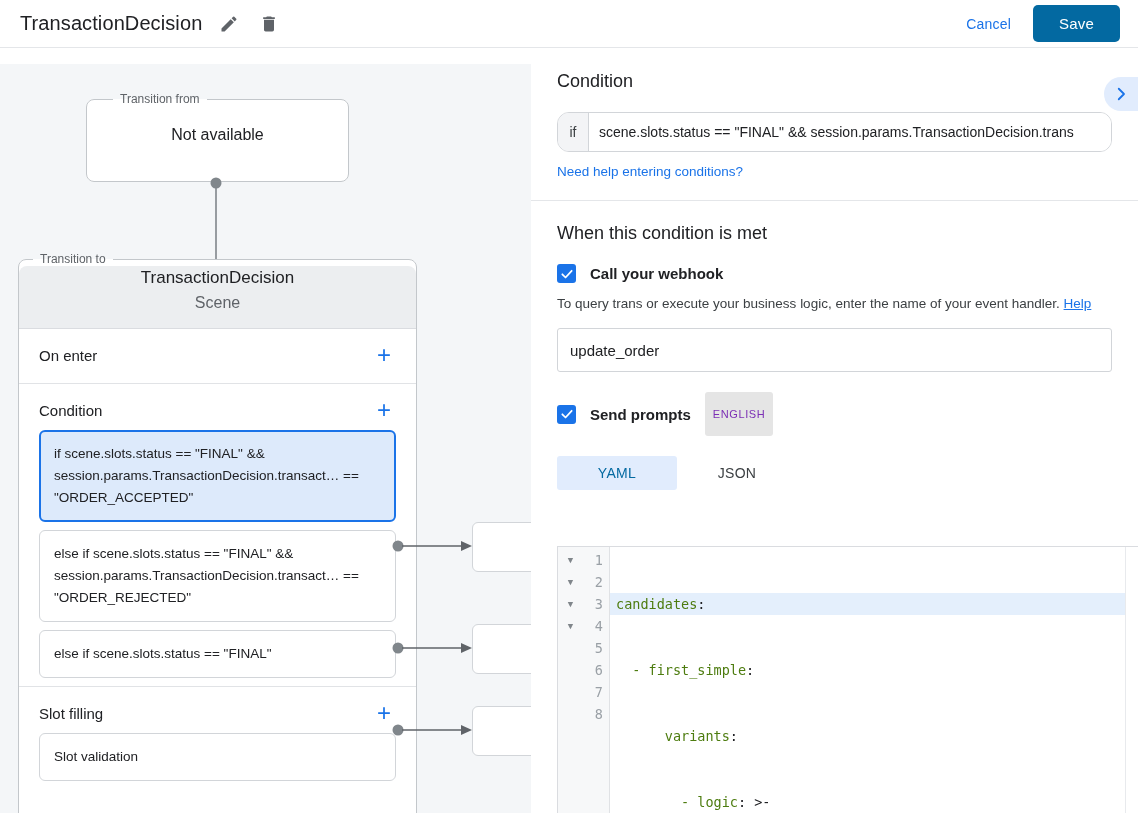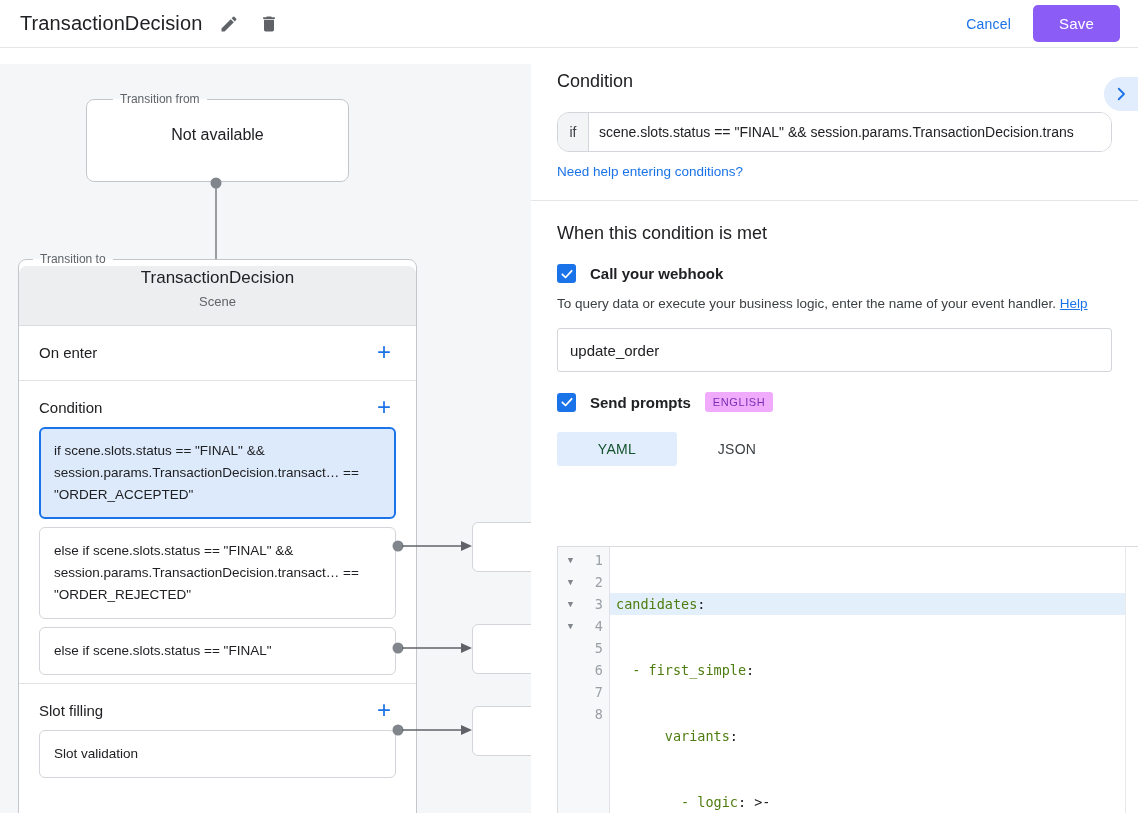--- a/index.html
+++ b/index.html
@@ -34,21 +34,21 @@
   .icon-btn svg { display: block; }
   .topbar-spacer { flex: 1; }
   .btn-cancel {
     background: none; border: none;
     color: #1a73e8; font-size: 14px; font-family: inherit;
     padding: 8px 12px; cursor: pointer; border-radius: 4px;
     letter-spacing: .2px;
   }
   .btn-save {
     margin-left: 10px; margin-right: 18px;
-    background: #8b5cf6; border: none;
+    background: #0369a1; border: none;
     color: #ffffff; font-size: 15px; font-family: inherit;
     padding: 10px 26px; cursor: pointer; border-radius: 5px;
     letter-spacing: .2px;
   }
 
   
   .canvas {
     position: absolute; left: 0; top: 64px;
     width: 531px; height: 764px;
     background: #f4f6f8;
@@ -83,21 +83,21 @@
     padding: 0; overflow: hidden; background: #ffffff;
   }
   .tt-head {
     background: #eceef0;
     margin-top: -8px;
     padding: 10px 0 16px;
     text-align: center;
     border-bottom: 1px solid #dadce0;
   }
   .tt-title { font-size: 17px; color: #202124; }
-  .tt-sub { font-size: 13px; color: #5f6368; margin-top: 6px; }
+  .tt-sub { font-size: 16px; color: #5f6368; margin-top: 6px; }
 
   .section {
     border-bottom: 1px solid #e1e3e6;
     padding: 14px 20px 8px;
   }
   .section:last-child { border-bottom: none; }
   .section-head {
     display: flex; align-items: center; justify-content: space-between;
     margin-bottom: 8px;
   }
@@ -186,41 +186,41 @@
     width: 19px; height: 19px; border-radius: 3px;
     background: #1a73e8;
     display: flex; align-items: center; justify-content: center;
     cursor: pointer; flex: none;
   }
   .check-label {
     margin-left: 14px; font-size: 15px; font-weight: bold; color: #202124;
   }
   .badge {
     margin-left: 14px;
-    background: #f0abfc; color: #7b2fb5;
+    background: #e5e5e5; color: #7b2fb5;
     font-size: 11px; letter-spacing: .6px;
-    padding: 4px 8px; border-radius: 3px;
+    padding: 16px 8px; border-radius: 3px;
   }
   .help-text {
     font-size: 13.5px; color: #3c4043; margin-top: 11px; line-height: 20px;
   }
   .text-input {
     width: 100%; height: 44px; margin-top: 14px;
     border: 1px solid #d2d5d9; border-radius: 3px;
     font-family: inherit; font-size: 15px; color: #202124;
     padding: 0 12px; outline: none;
   }
 
   .tabs { display: flex; margin-top: 20px; }
   .tab {
     width: 120px; height: 34px;
     display: flex; align-items: center; justify-content: center;
     font-size: 14px; cursor: pointer; letter-spacing: .3px;
   }
-  .tab.active { background: #e1ecfd; color: #14532d; border-radius: 3px; }
+  .tab.active { background: #e1ecfd; color: #0369a1; border-radius: 3px; }
   .tab.idle { color: #3c4043; }
 
   
   .editor {
     position: absolute; left: 557px; top: 546px;
     width: 581px; height: 267px;
     border: 1px solid #dadce0; border-right: none; border-bottom: none;
     background: #ffffff;
     display: flex; overflow: hidden;
     font-family: "DejaVu Sans Mono", monospace;
@@ -369,21 +369,21 @@
     
     <div class="check-row">
       <span class="checkbox">
         <svg width="14" height="14" viewBox="0 0 24 24" fill="none" stroke="#ffffff" stroke-width="3" stroke-linecap="round" stroke-linejoin="round" aria-hidden="true">
           <polyline points="4 12.5 9.5 18 20 6.5"></polyline>
         </svg>
       </span>
       <span class="check-label">Call your webhook</span>
     </div>
     <div class="help-text">
-      <span>To query data or execute your business logic, enter the name of your event handler.</span>
+      <span>To query trans or execute your business logic, enter the name of your event handler.</span>
       <a class="link inline">Help</a>
     </div>
     <input class="text-input" type="text" value="update_order" style="">
 
     
     <div class="check-row">
       <span class="checkbox">
         <svg width="14" height="14" viewBox="0 0 24 24" fill="none" stroke="#ffffff" stroke-width="3" stroke-linecap="round" stroke-linejoin="round" aria-hidden="true">
           <polyline points="4 12.5 9.5 18 20 6.5"></polyline>
         </svg>

